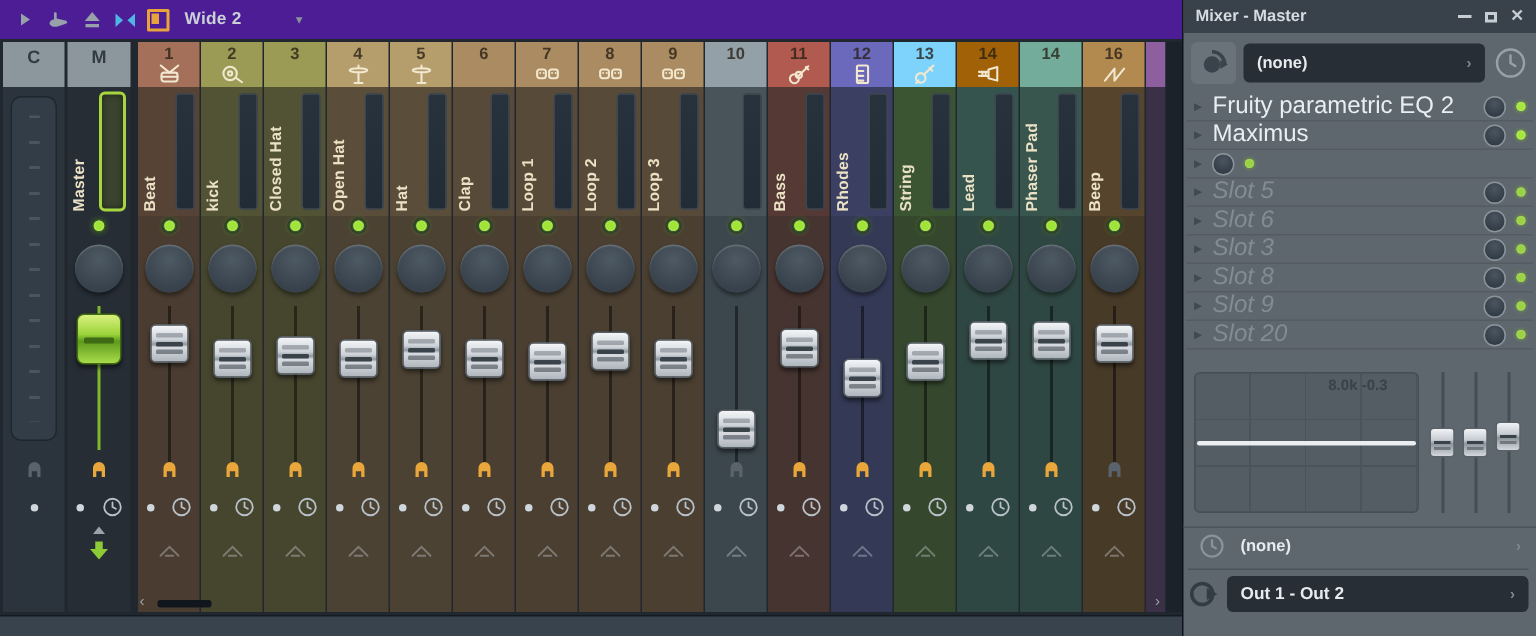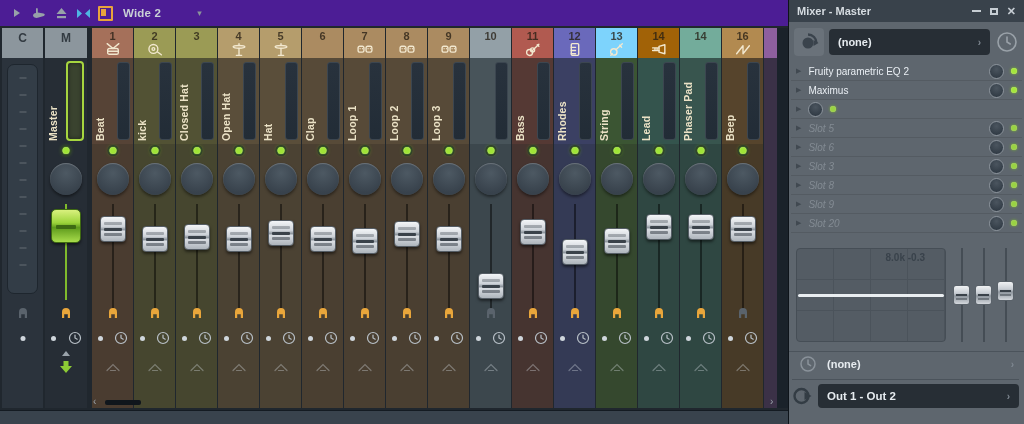--- a/index.html
+++ b/index.html
@@ -86,21 +86,21 @@
   .toprow{position:absolute;top:27px;left:5px;right:5px;height:30px;display:flex;align-items:center;}
   .picker-btn{width:30px;height:28px;background:#6A727A;border-radius:4px;display:flex;align-items:center;justify-content:center;}
   .insert-box{flex:1;height:26px;background:#272E35;border-radius:4px;margin:0 5px;display:flex;align-items:center;
               padding:0 9px;color:#E6EBEF;font-size:11px;font-weight:bold;box-sizing:border-box;}
   .insert-box .arr{margin-left:auto;color:#7F8891;font-size:10px;}
   .clock-btn{width:24px;height:24px;border-radius:50%;display:flex;align-items:center;justify-content:center;}
   .clock-btn svg{stroke:#99A1A8;fill:none;stroke-width:1.6;stroke-linecap:round;}
   .slots{position:absolute;top:62px;left:2px;right:2px;}
   .slot-row{height:18px;display:flex;align-items:center;padding:0 5px;border-bottom:1px solid rgba(0,0,0,.10);}
   .slot-row .tri{color:#414951;font-size:7px;margin-right:7px;}
-  .slot-name{flex:1;font-size:10px;color:#E9EEF3;white-space:nowrap;overflow:hidden;}
+  .slot-name{flex:1;font-size:16px;color:#E9EEF3;white-space:nowrap;overflow:hidden;}
   .slot-row.dim .slot-name{color:#838B93;font-style:italic;}
   .slot-knob{width:15px;height:15px;border-radius:50%;border:1px solid #8B939B;box-sizing:border-box;
              background:radial-gradient(circle at 50% 32%,#4B555F,#323C46 75%);}
   .slot-led{width:6px;height:6px;border-radius:50%;background:#A4E63C;margin-left:7px;
             box-shadow:0 0 3px #84CA21, inset 0 0 1px #E0FF9C;}
   .slot-row.dim .slot-led{opacity:.85;}
   .eq-graph{position:absolute;left:7px;top:248px;width:150px;height:94px;background:#545C64;
             border:1px solid #464E56;border-radius:4px;box-sizing:border-box;
             background-image:repeating-linear-gradient(90deg,transparent 0 36px,#4B535B 36px 37px),
                              repeating-linear-gradient(0deg,transparent 0 30px,#4B535B 30px 31px);}

